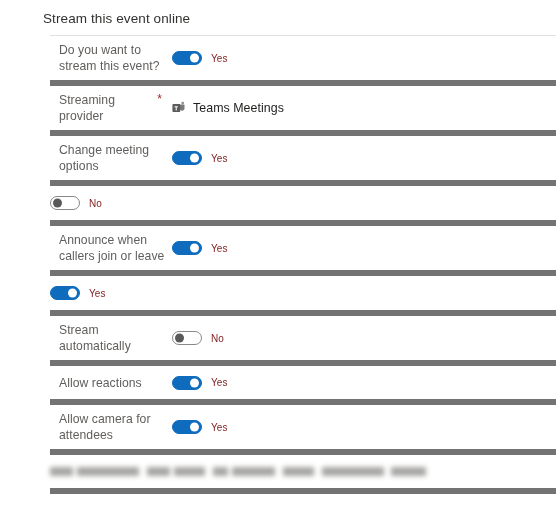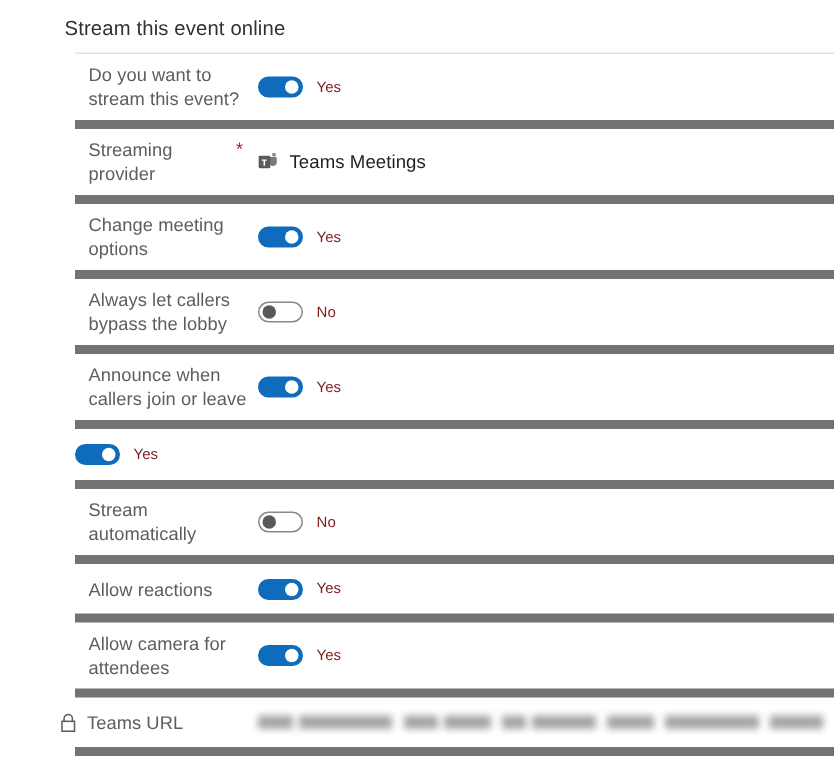--- a/index.html
+++ b/index.html
@@ -253,23 +253,20 @@
         <div class="toggle-wrap">
           <div class="toggle on">
             <div class="knob"></div>
           </div>
           <span class="toggle-label">Yes</span>
         </div>
       </div>
     </div>
 
     <div class="row tall">
-      <div class="label-cell">
-        <span class="label-text">Always let callers bypass the lobby</span>
-      </div>
       <div class="value-cell">
         <div class="toggle-wrap">
           <div class="toggle off">
             <div class="knob"></div>
           </div>
           <span class="toggle-label">No</span>
         </div>
       </div>
     </div>
 
@@ -335,29 +332,20 @@
         <div class="toggle-wrap">
           <div class="toggle on">
             <div class="knob"></div>
           </div>
           <span class="toggle-label">Yes</span>
         </div>
       </div>
     </div>
 
     <div class="row">
-      <div class="label-cell locked">
-        <span class="icon lock-icon">
-          <svg viewBox="0 0 14 15" width="13" height="14" xmlns="http://www.w3.org/2000/svg">
-            <path d="M4 6.3V4.4C4 2.7 5.3 1.4 7 1.4s3 1.3 3 3v1.9" fill="none" stroke="#605e5c" stroke-width="1.1"></path>
-            <rect x="2.5" y="6.3" width="9" height="7.1" fill="none" stroke="#605e5c" stroke-width="1.1"></rect>
-          </svg>
-        </span>
-        <span class="label-text">Teams URL</span>
-      </div>
       <div class="value-cell">
         <div class="redacted redacted-url"></div>
       </div>
     </div>
 
     <div class="row tall">
       <div class="label-cell locked">
         
         
       </div>

